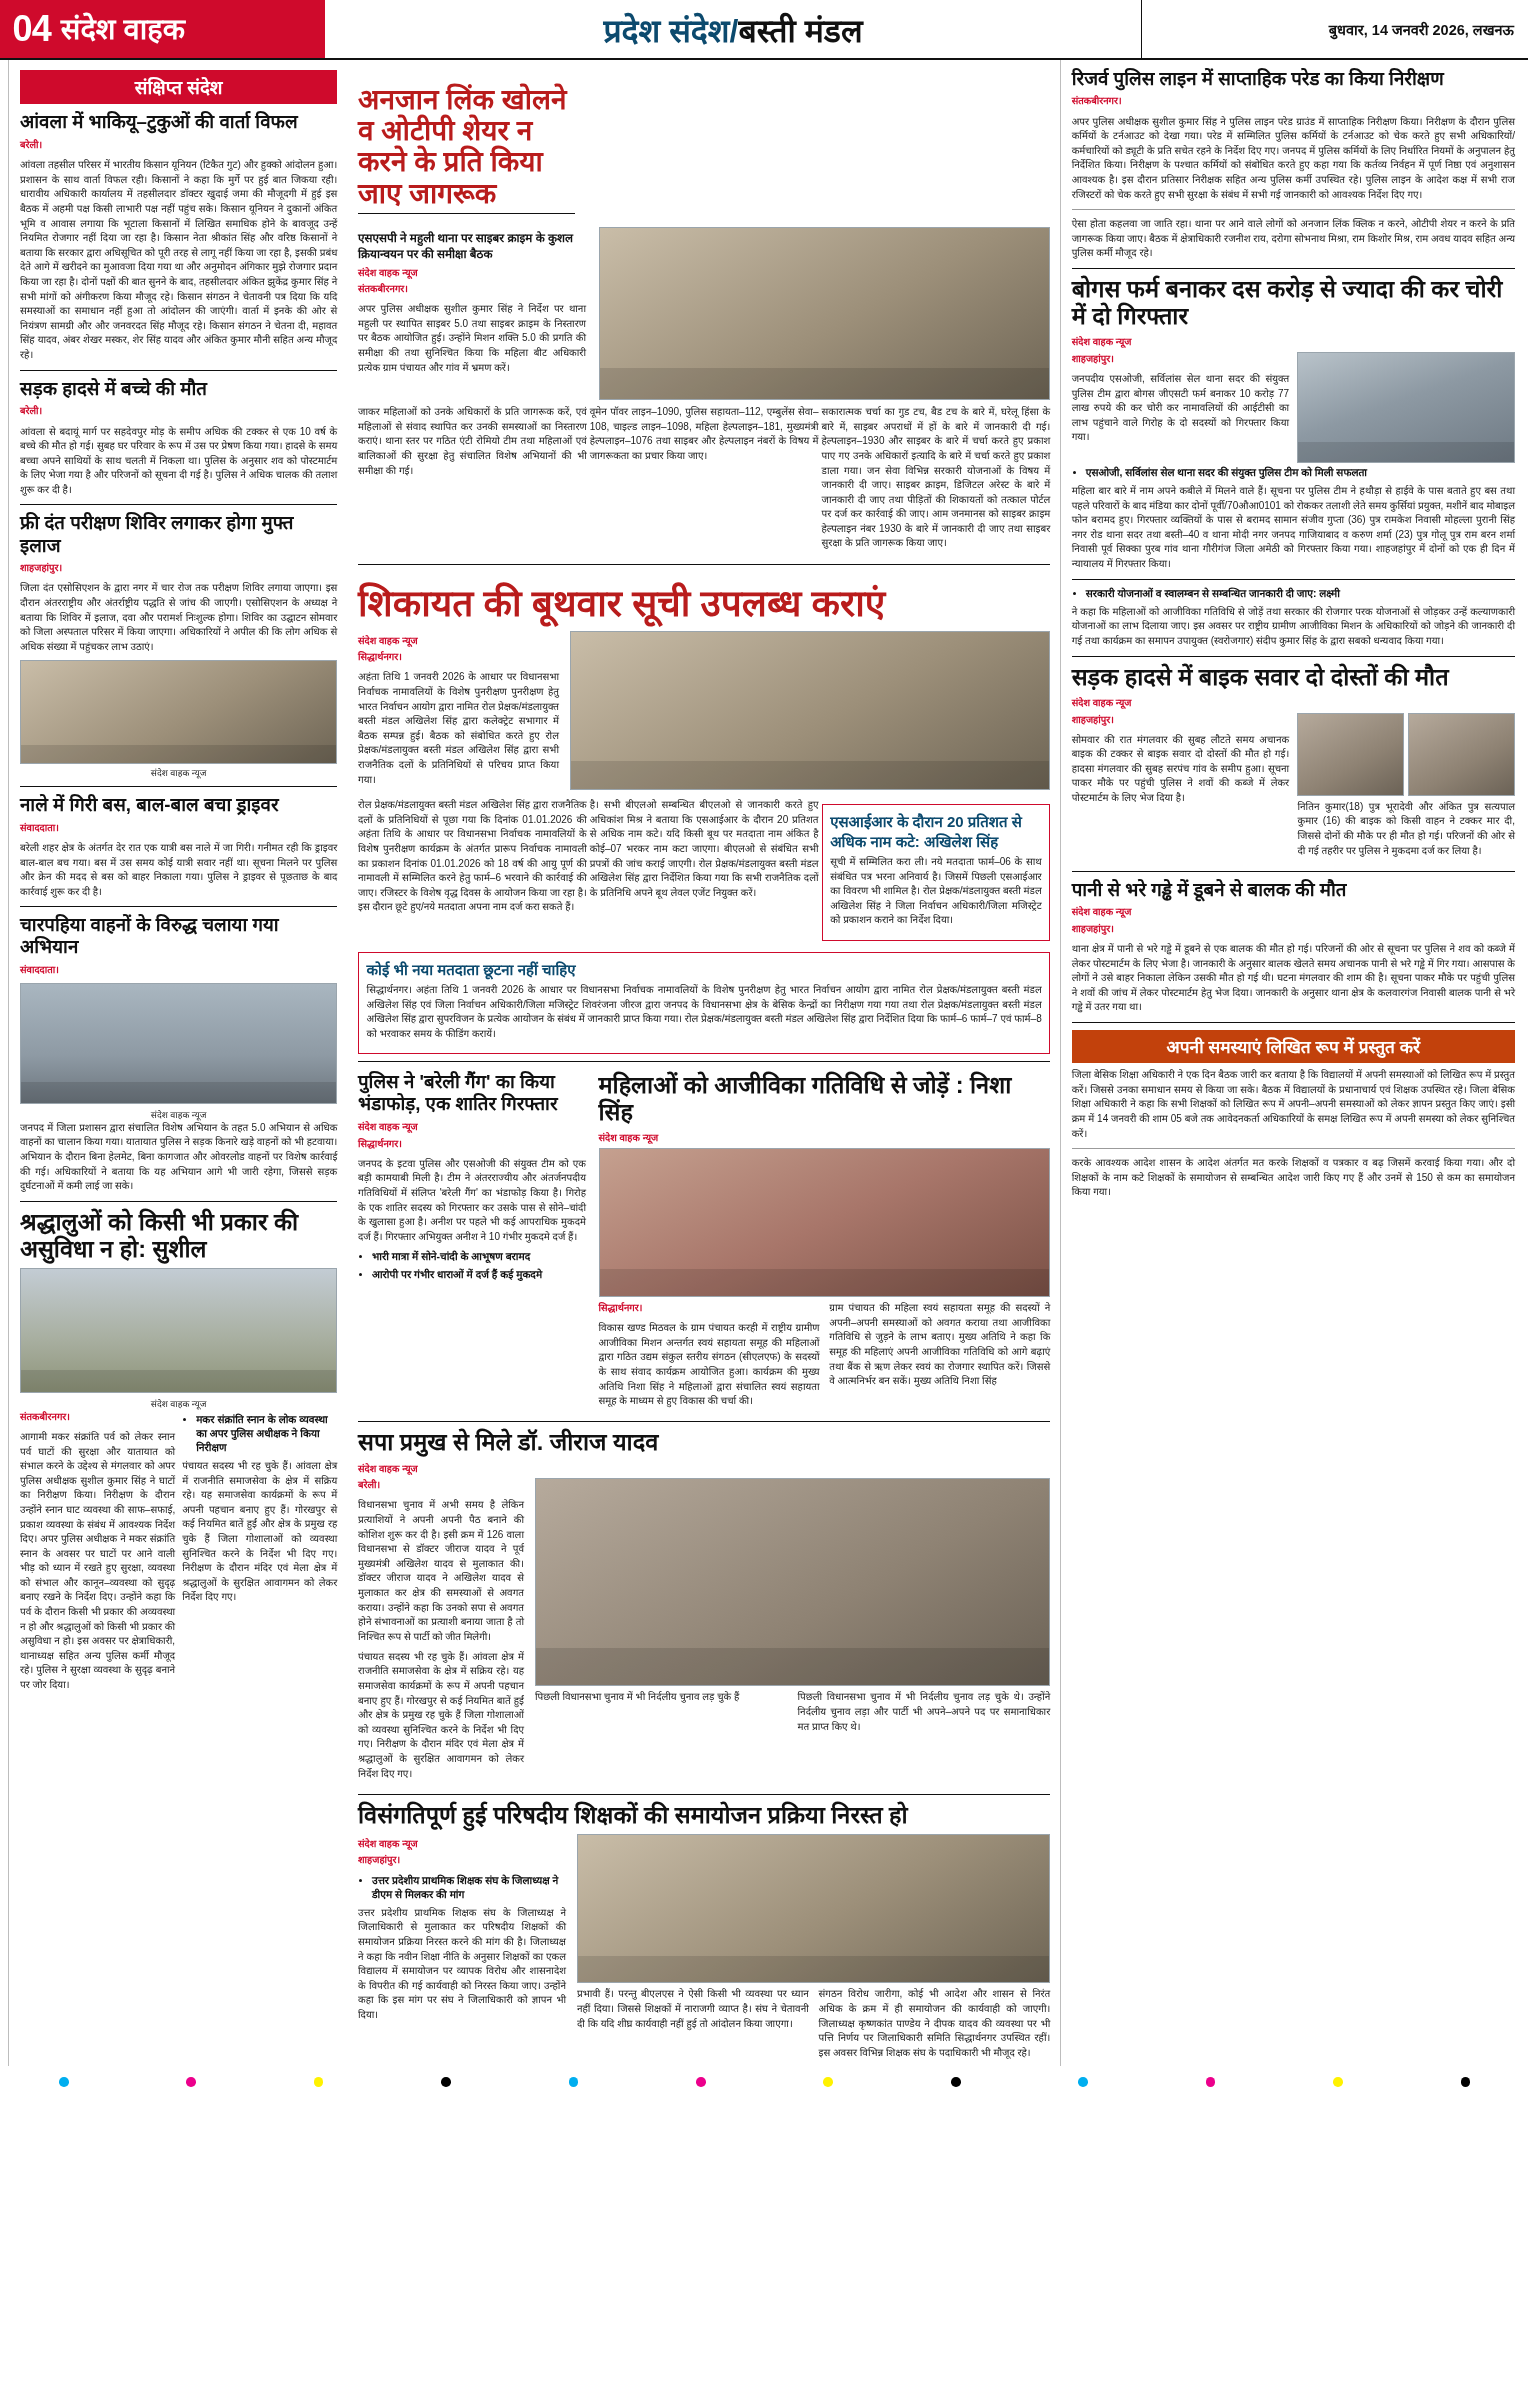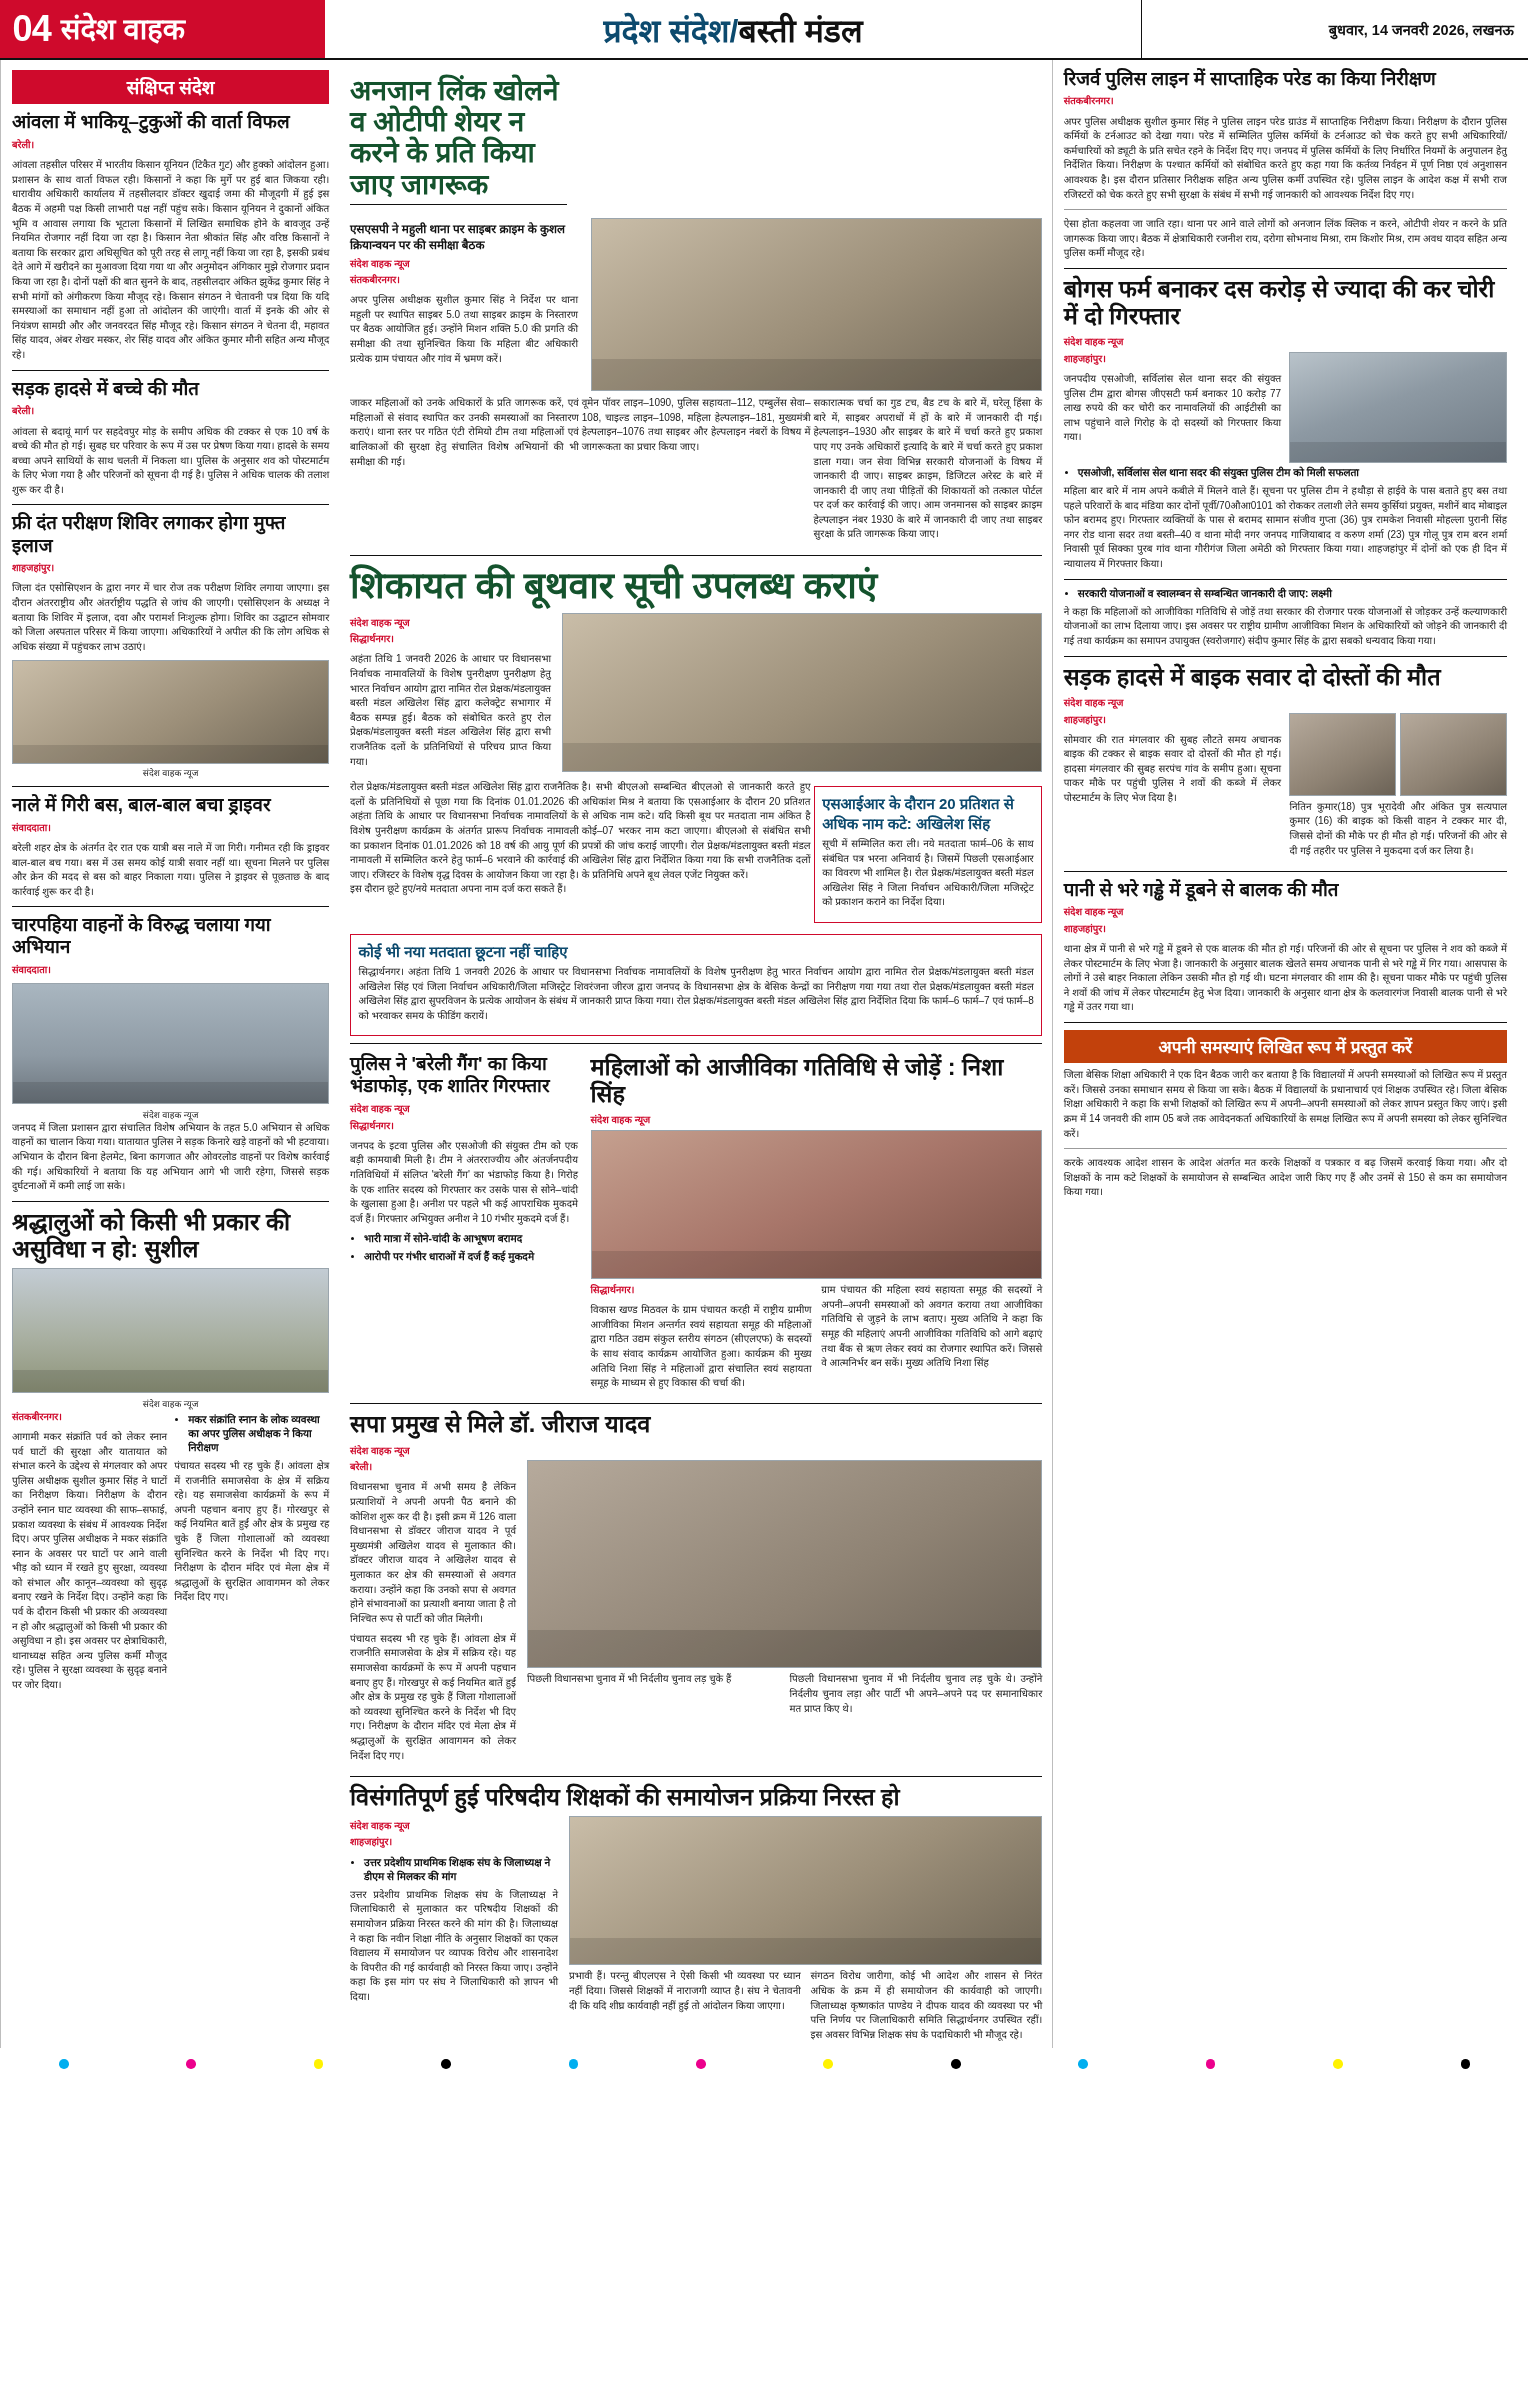--- a/index.html
+++ b/index.html
@@ -31,34 +31,35 @@
   .mh-right {
     width: 388px; display: flex; align-items: center; justify-content: flex-end;
     padding-right: 15px; font-size: 14.5px; font-weight: bold; border-left: 1.4px solid #111;
   }
 
   
   .cols {
     display: grid;
     grid-template-columns: 339px 713px 0.7px 464px;
     gap: 0;
+    padding-left: 8px;
   }
   .vline { background: #bdbdbd; width: 0.7px; }
 
   .colpad { padding: 5.5px 9.7px 0 11px; }
 
   
   .band {
     background: #cf0a2c; color: #fff; text-align: center;
     font-size: 18.7px; font-weight: bold; padding: 4.8px 0; margin: 4.2px 0 7px 0;
   }
 
   h1.hl {
-    font-size: 28px; line-height: 1.12; font-weight: bold; margin: 9px 0 7px 0;
-    color: #14532d;
+    font-size: 28px; line-height: 1.12; font-weight: bold; margin: 18px 0 7px 0;
+    color: #b91c1c;
   }
   h2.hl { font-size: 23.5px; line-height: 1.15; font-weight: bold; margin: 2.8px 0 5.5px 0; }
   h3.hl { font-size: 18.7px; line-height: 1.18; font-weight: bold; margin: 2.1px 0 4.8px 0; }
 
   .hl-underline { border-bottom: 1.4px solid #111; padding-bottom: 4.2px; }
 
   .byline {
     color: #cf0a2c; font-size: 9.7px; font-weight: bold; margin: 2.8px 0 3.5px 0;
   }
 

